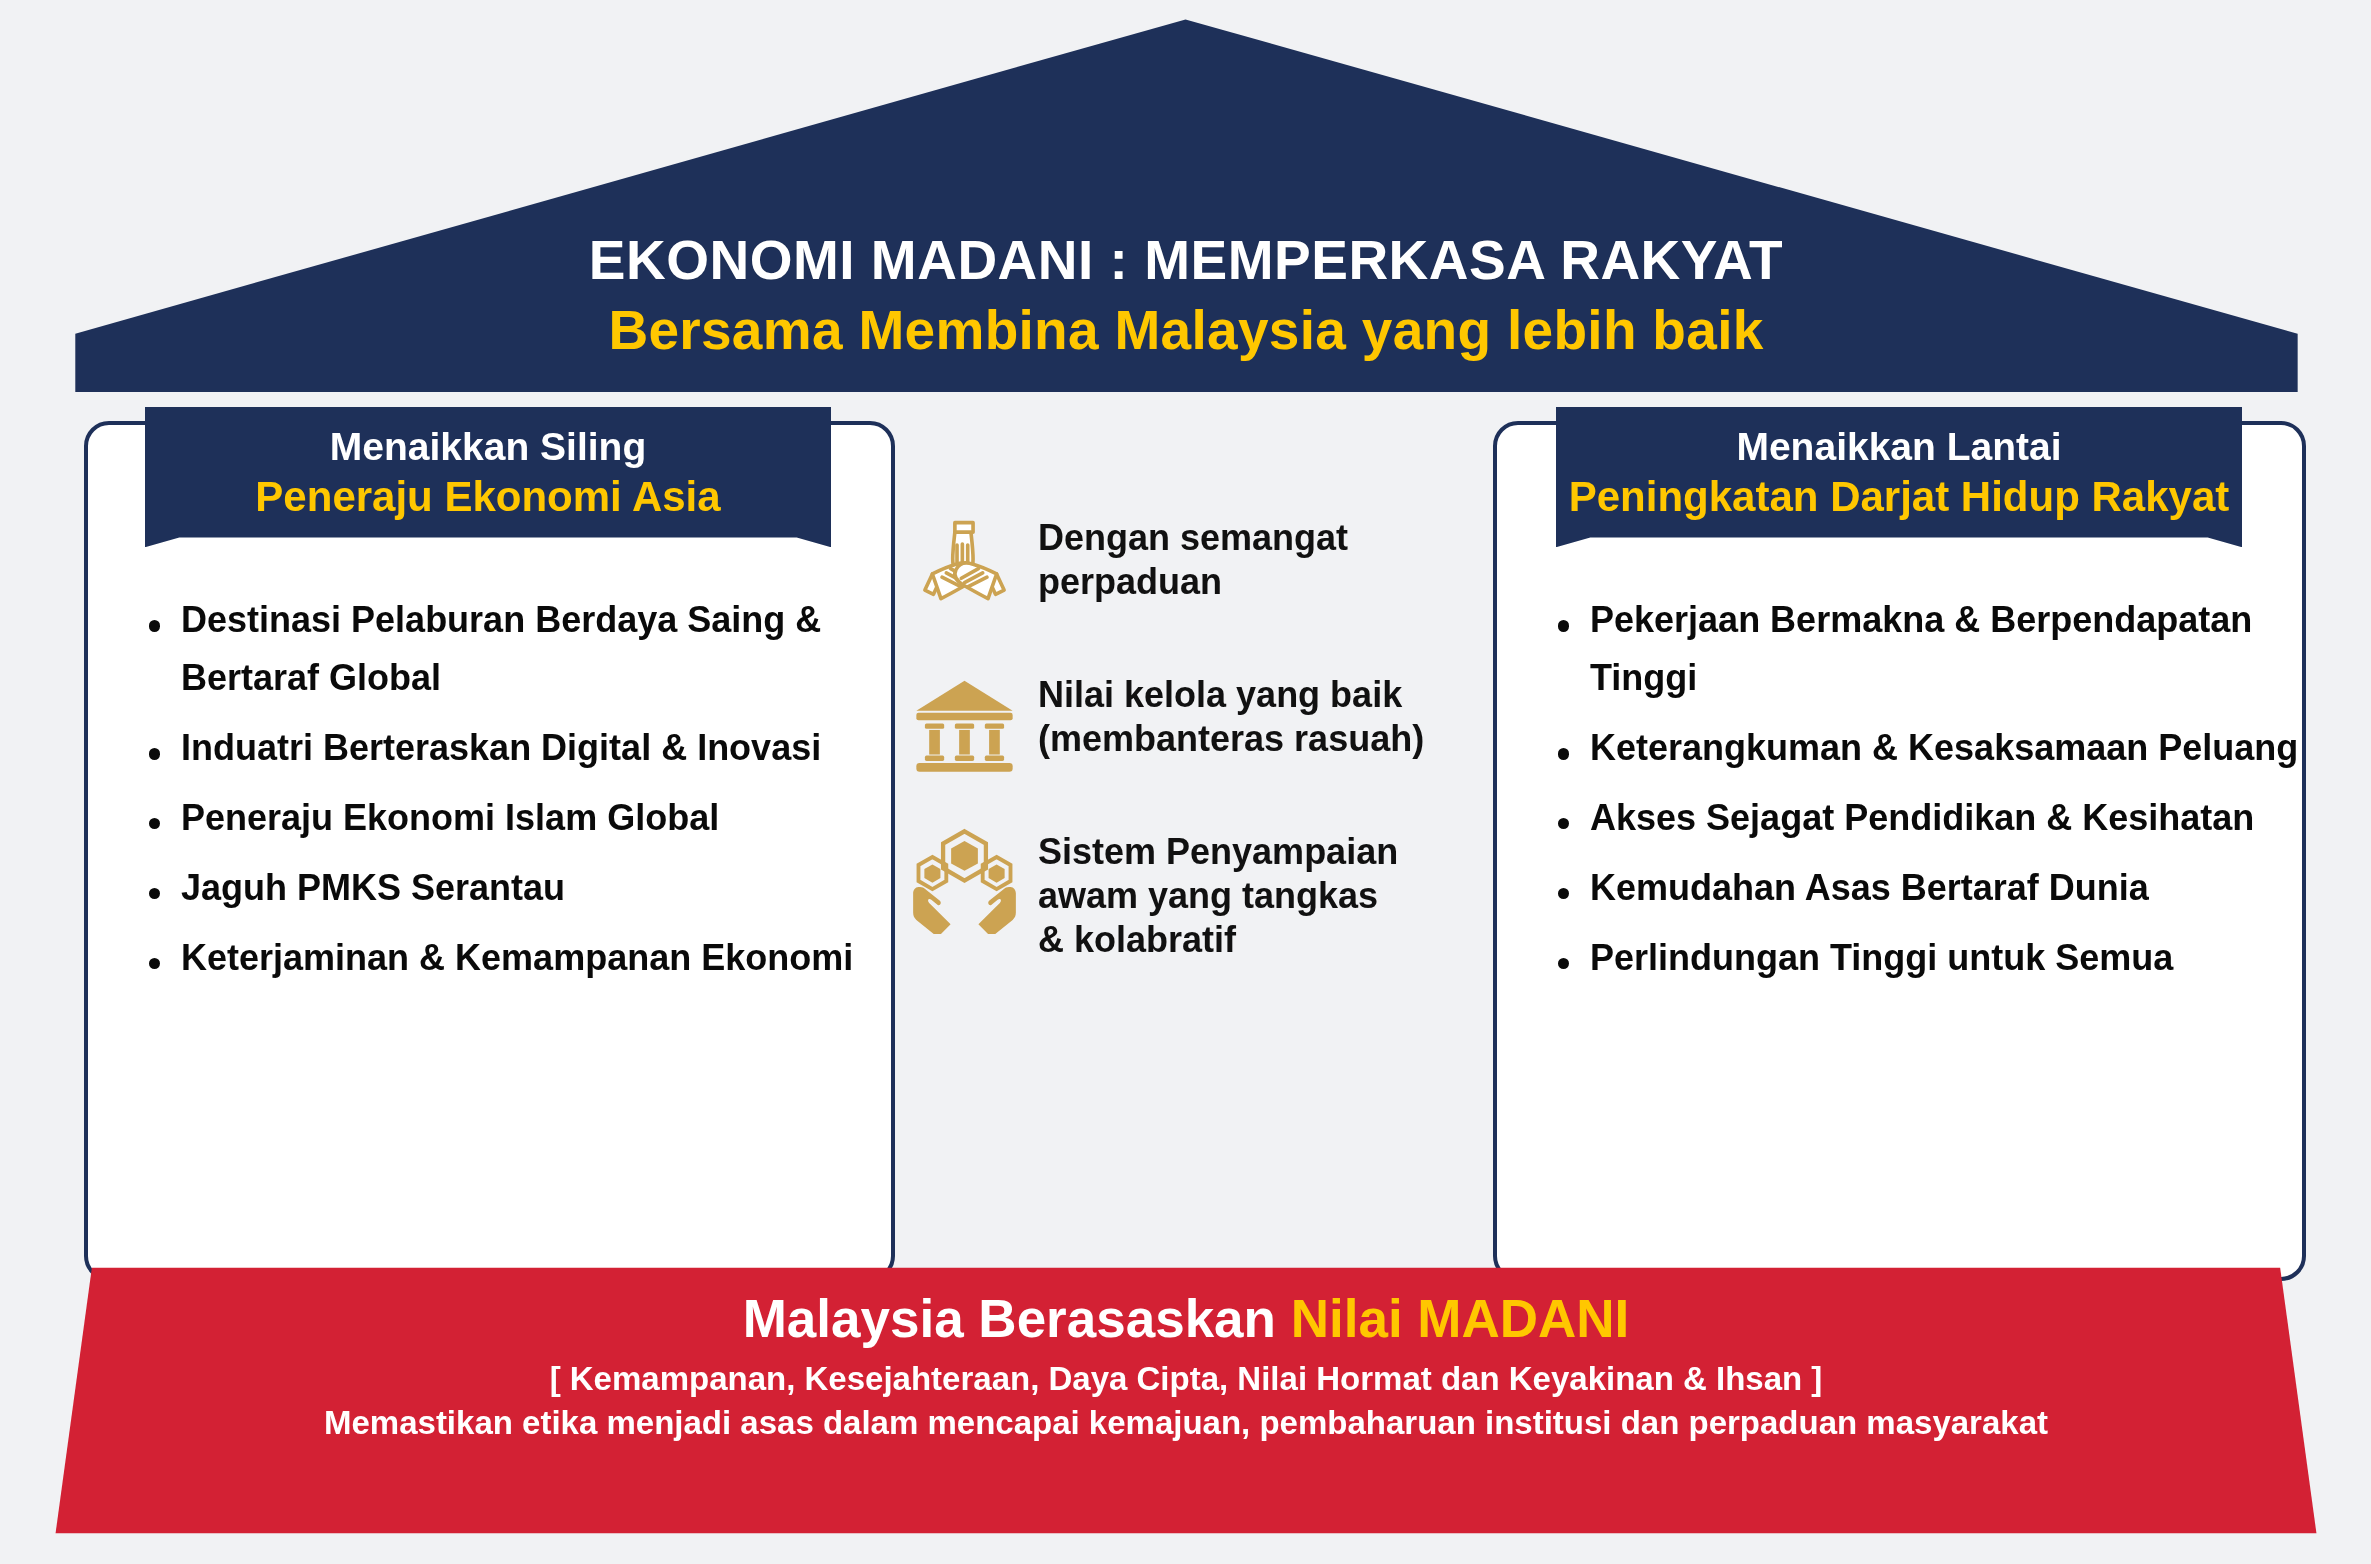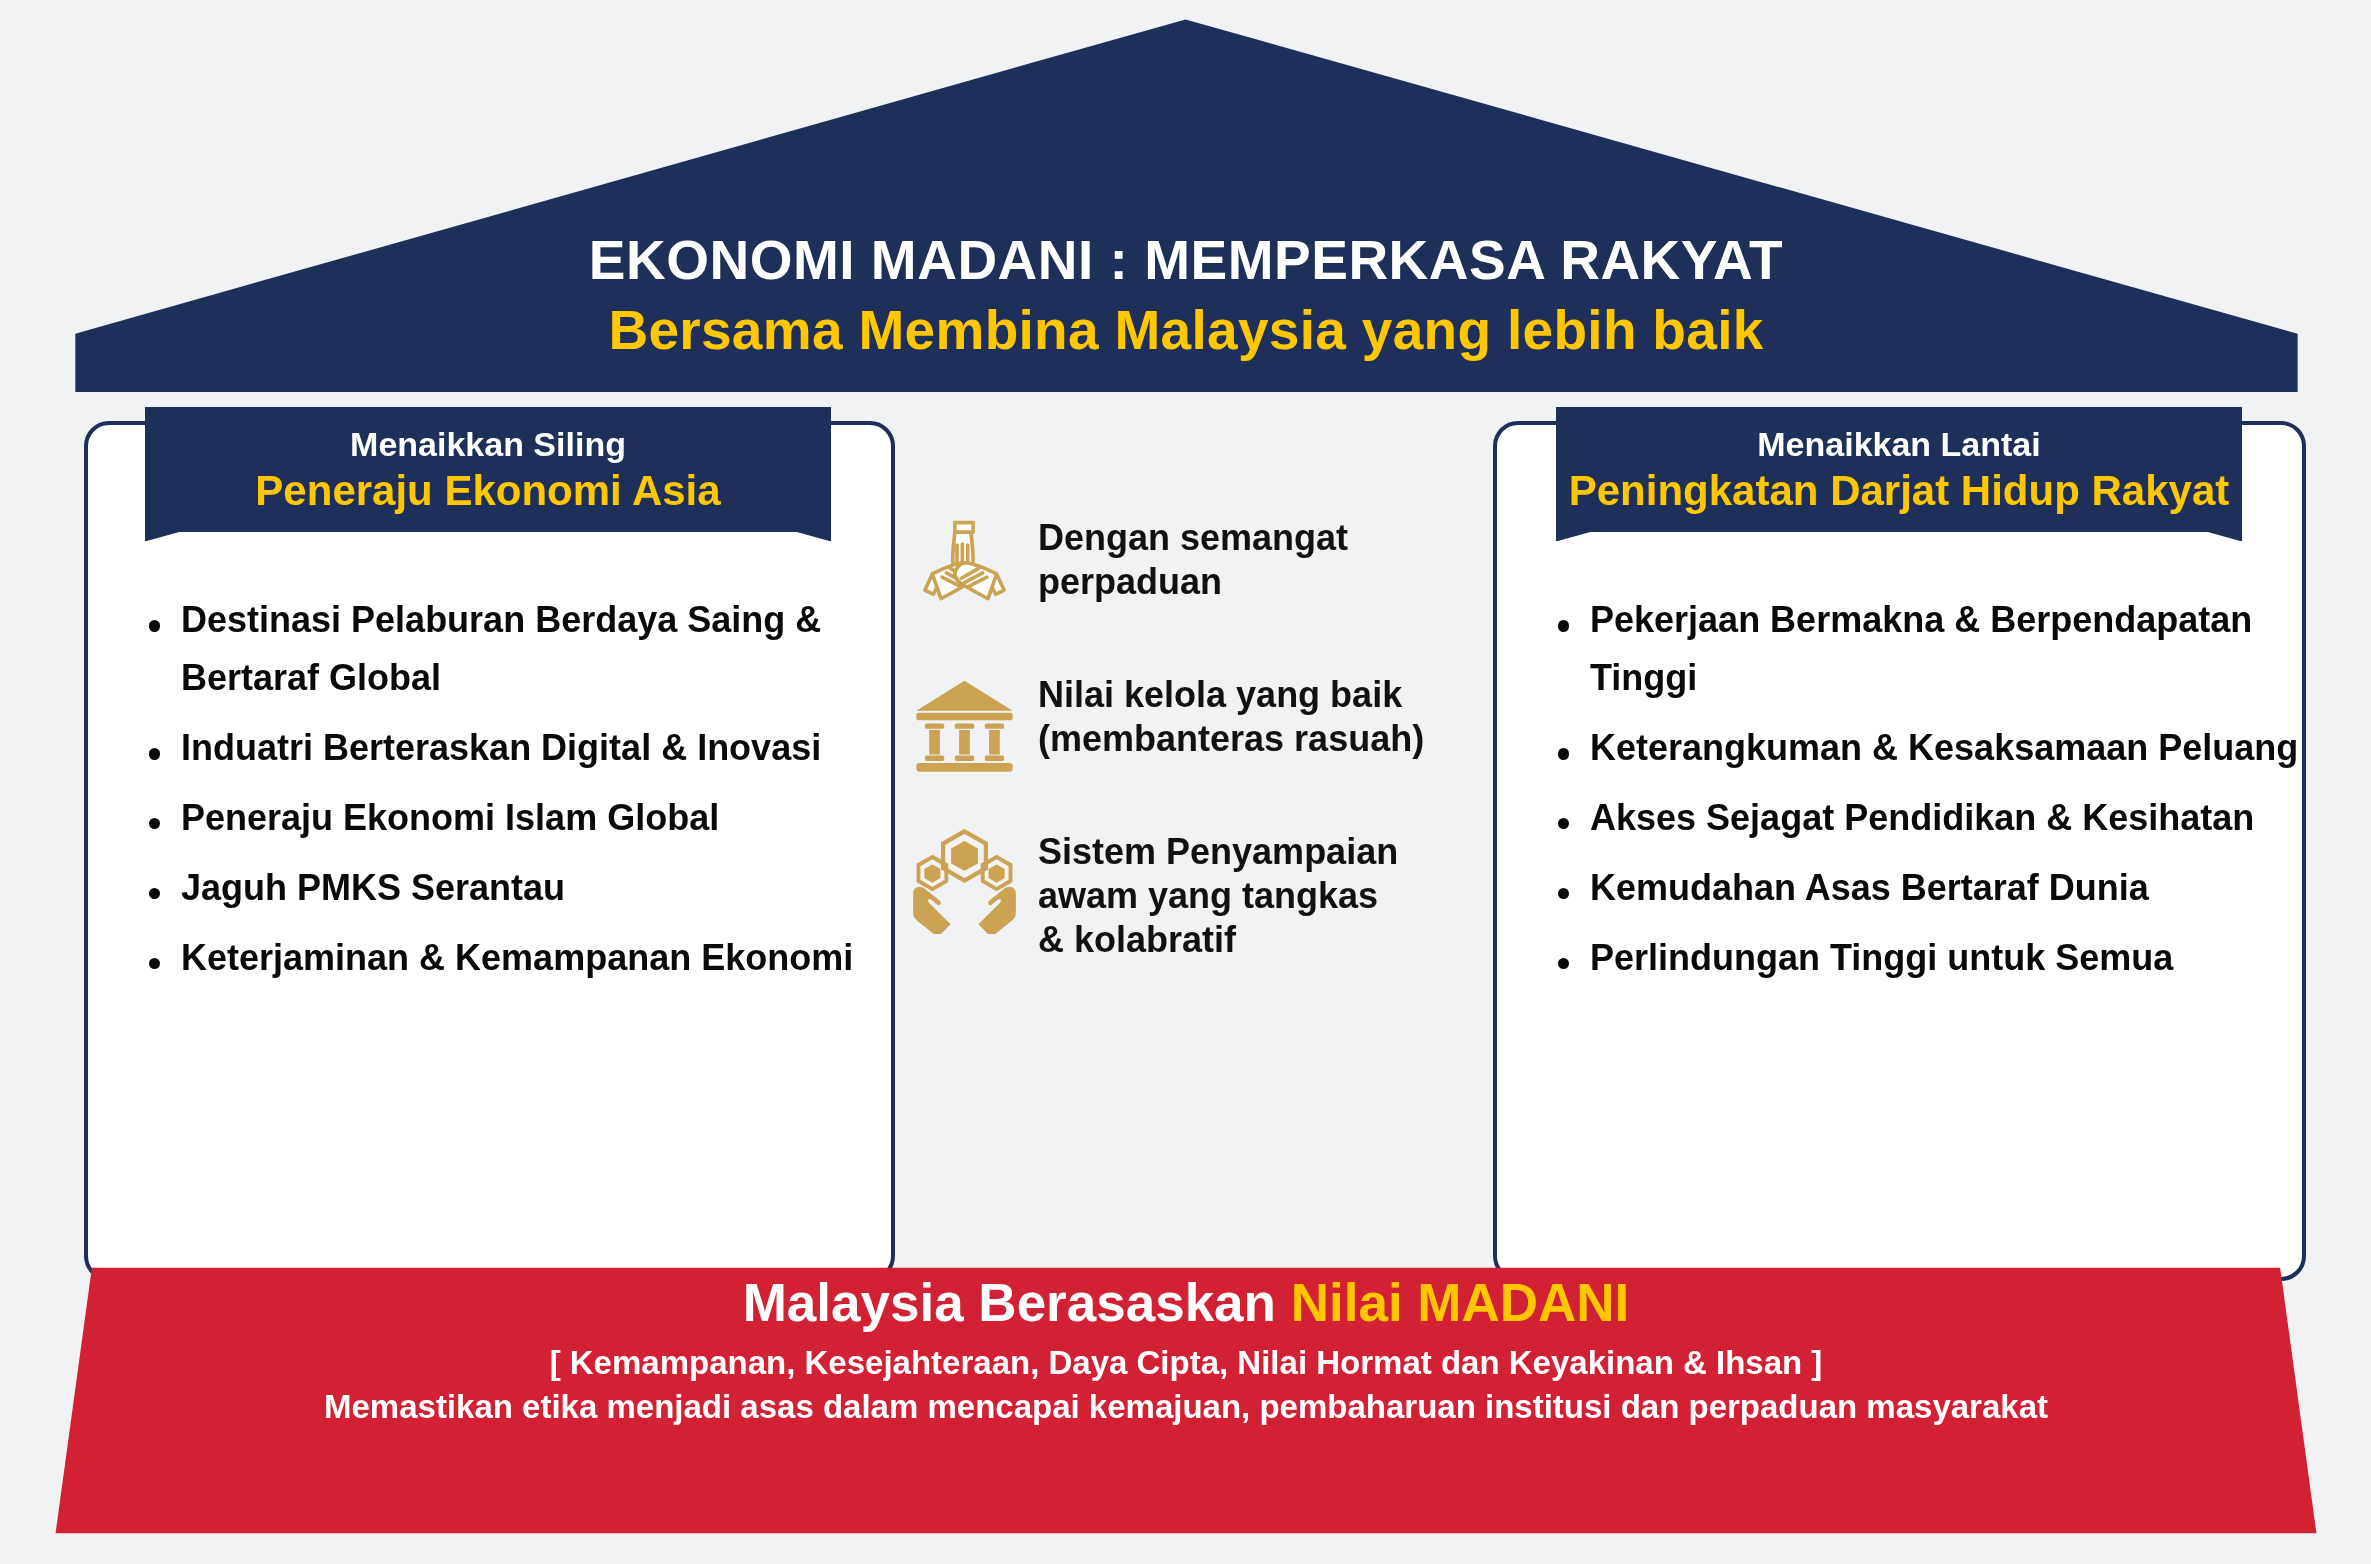--- a/index.html
+++ b/index.html
@@ -45,21 +45,21 @@
     position:absolute;
     background:#1E3059;
     text-align:center;
     padding:17px 9.6px 25px;
     -webkit-clip-path: polygon(0 0, 100% 0, 100% 100%, 95% 93%, 5% 93%, 0 100%);
     clip-path: polygon(0 0, 100% 0, 100% 100%, 95% 93%, 5% 93%, 0 100%);
   }
   #banner-left  { left:145px;  top:407px; width:686px; }
   #banner-right { left:1556px; top:407px; width:686px; }
   .banner-title {
-    font-size:34px; font-weight:bold; color:#ffffff; line-height:1.18;
+    font-size:39px; font-weight:bold; color:#ffffff; line-height:1.18;
   }
   .banner-sub {
     font-size:42px; font-weight:bold; color:#FFC700; line-height:1.2; margin-top:1.9px;
   }
 
   
   .bullets {
     position:absolute; list-style:none;
   }
   #bullets-left  { left:143px;  top:591px; width:717px; }
@@ -100,21 +100,21 @@
   
   #base {
     position:absolute; left:0; top:1264px; width:2372px; height:277px;
   }
   #base svg { display:block; width:2372px; height:277px; }
   .base-text {
     position:absolute; left:0; top:1264px; width:2372px;
     text-align:center; pointer-events:none;
   }
   .base-title {
-    margin-top:7px;
+    margin-top:23px;
     font-size:53px; font-weight:bold; color:#ffffff; line-height:1.2;
   }
   .base-title .hl { color:#FFC700; }
   .base-line {
     font-size:33px; font-weight:bold; color:#ffffff; line-height:1.35;
   }
   #base-line1 { margin-top:6px;text-align:center; }
 </style>
 </head>
 <body>

